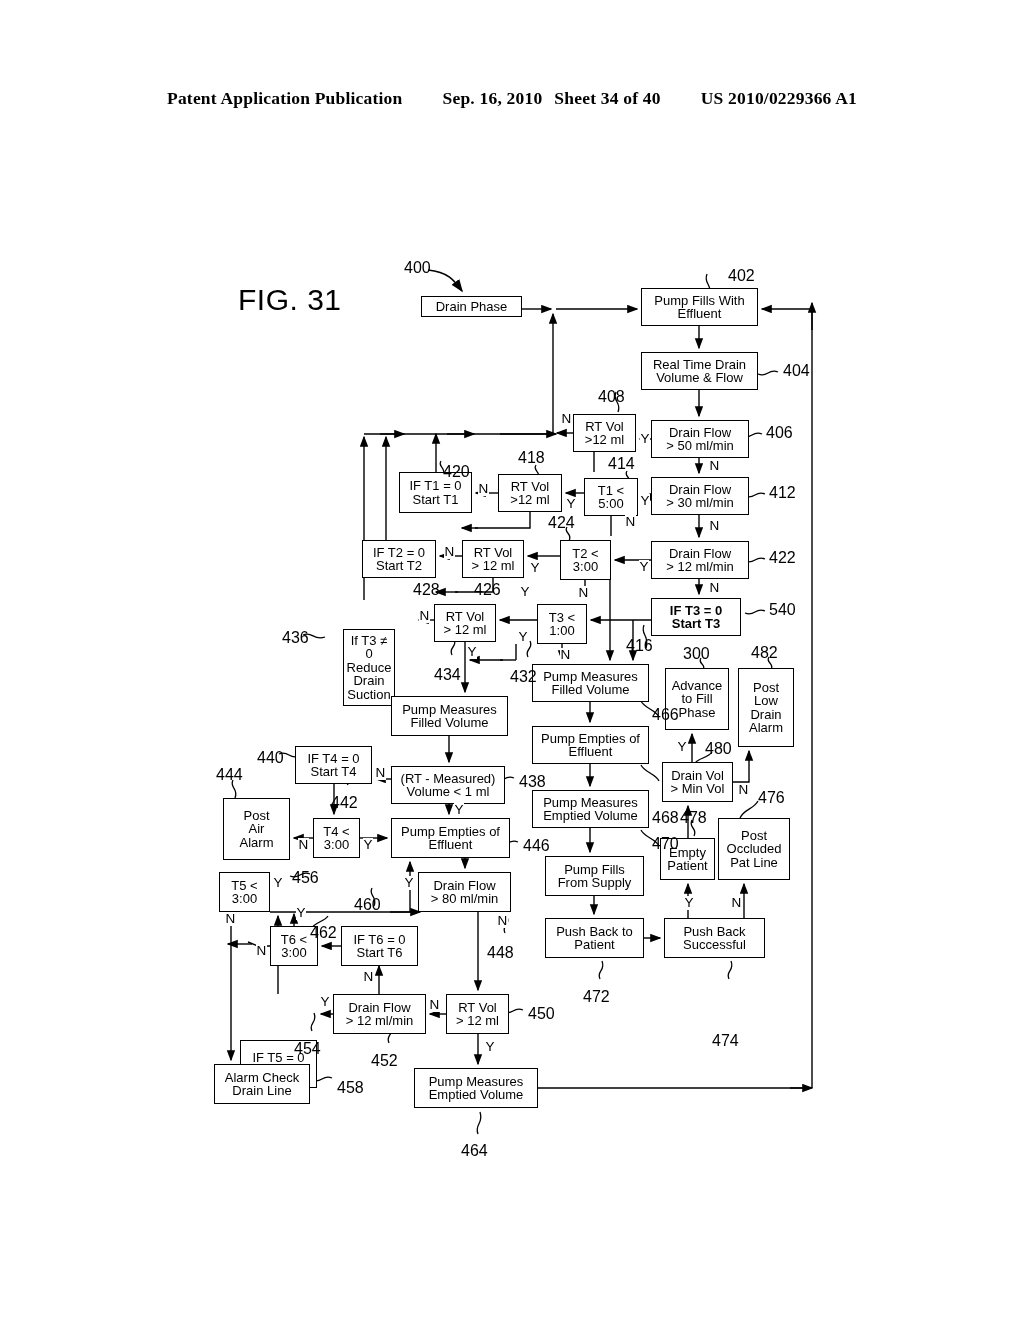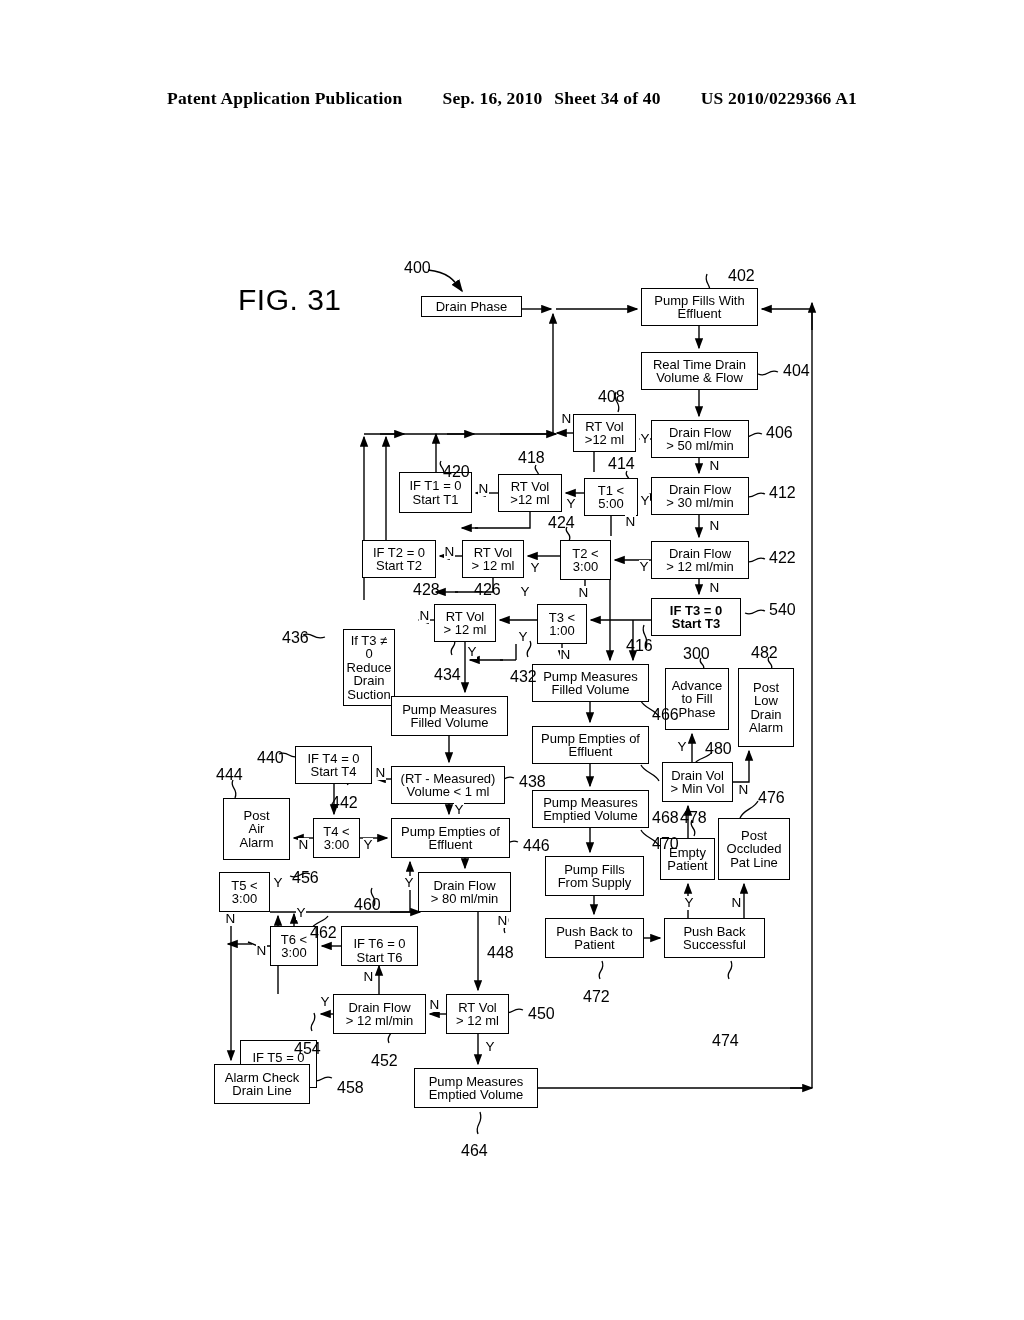--- a/index.html
+++ b/index.html
@@ -456,21 +456,21 @@
           <span class="t">Drain Flow</span>
           <span class="t">&gt; 80 ml/min</span>
         </div>
       </div>
       <div class="node" style="left: 270px; top: 926px; width: 48px; height: 40px;">
         <div>
           <span class="t">T6 &lt;</span>
           <span class="t">3:00</span>
         </div>
       </div>
-      <div class="node" style="left: 341px; top: 926px; width: 77px; height: 40px; align-items: flex-end;">
+      <div class="node" style="left: 341px; top: 926px; width: 77px; height: 40px;">
         <div>
           <span class="t">IF T6 = 0</span>
           <span class="t">Start T6</span>
         </div>
       </div>
       <div class="node" style="left: 545px; top: 918px; width: 99px; height: 40px;">
         <div>
           <span class="t">Push Back to</span>
           <span class="t">Patient</span>
         </div>

